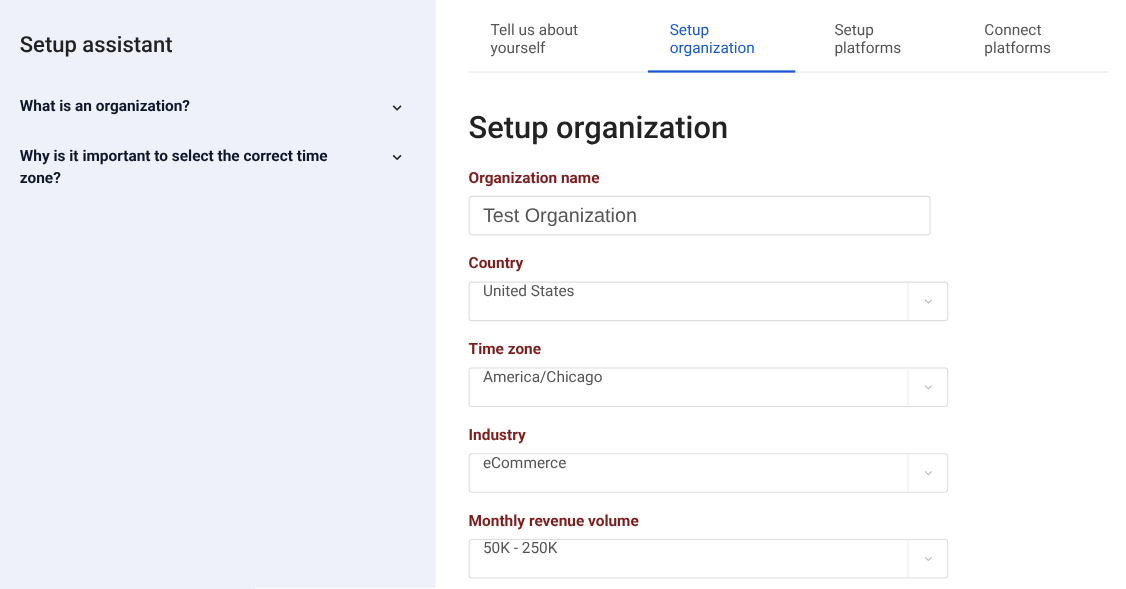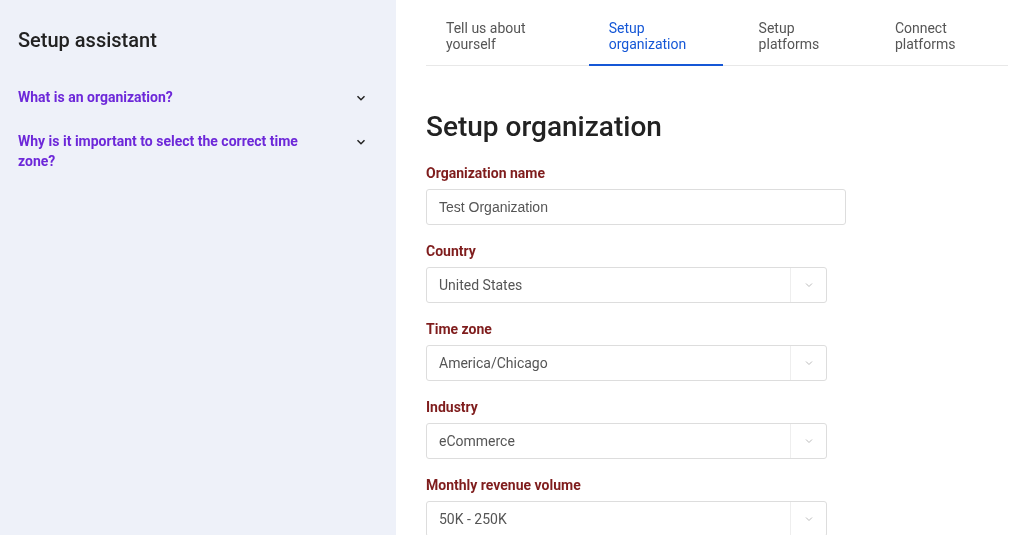--- a/index.html
+++ b/index.html
@@ -29,38 +29,38 @@
       display: flex;
       justify-content: space-between;
       align-items: flex-start;
       padding: 4px 0 20px 0;
       cursor: pointer;
       gap: 20px;
     }
     .faq-item span.faq-text {
       font-size: 14px;
       font-weight: 700;
-      color: #6d28d9;
+      color: #0f172a;
       line-height: 1.4;
       max-width: 300px;
     }
     .faq-item .chevron {
       flex-shrink: 0;
       margin-top: 3px;
     }
 
     
     .main {
       flex: 1;
       padding: 12px 16px 20px 30px;
     }
     .tabs {
       display: flex;
       border-bottom: 1px solid #e8e8e8;
-      margin-bottom: 44px;
+      margin-bottom: 33px;
       gap: 16px;
       justify-content: flex-end;
     }
     .tab {
       padding: 8px 20px 12px 20px;
       font-size: 14px;
       color: #555;
       cursor: pointer;
       margin-bottom: -1px;
     }
@@ -83,30 +83,30 @@
       font-weight: 700;
       color: #7f1d1d;
       margin-bottom: 8px;
     }
     .text-input {
       width: 420px;
       height: 36px;
       border: 1px solid #ddd;
       border-radius: 3px;
       padding: 0 12px;
-      font-size: 14px;
+      font-size: 18px;
       color: #555;
     }
     .select-box {
-      width: 401px;
+      width: 436px;
       height: 36px;
       border: 1px solid #ddd;
       border-radius: 3px;
       display: flex;
-      align-items: center;
+      align-items: flex-start;
       cursor: pointer;
       background: #fff;
     }
     .select-value {
       flex: 1;
       padding: 0 12px;
       font-size: 14px;
       color: #555;
     }
     .select-arrow {

